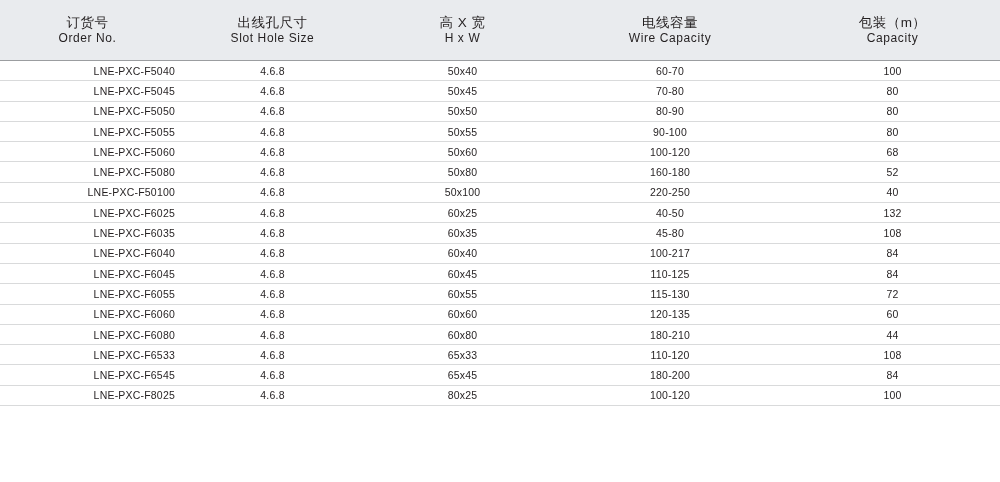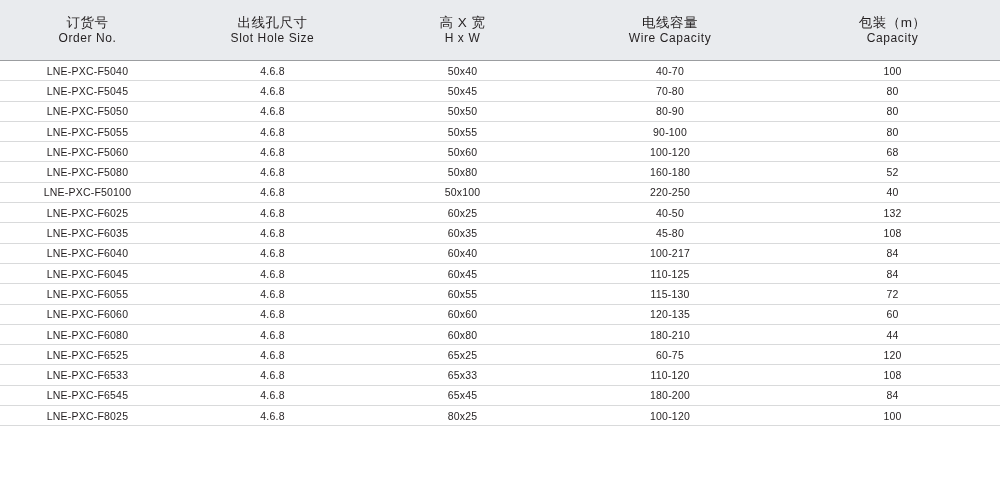--- a/index.html
+++ b/index.html
@@ -53,21 +53,21 @@
     font-weight: 400;
     letter-spacing: 0.2px;
     color: #231f20;
     border-bottom: 1px solid #d9dadb;
     padding: 0;
   }
   .spec-table tbody tr:first-child td {
     border-top: 1px solid #9b9da0;
   }
   td.c-order {
-    text-align: center;
+    text-align: right;
     padding-left: 46px;
     letter-spacing: 0.15px;
   }
   td.c-center {
     text-align: center;
   }
   .col-order { width: 175px; }
   .col-slot  { width: 195px; }
   .col-hxw   { width: 185px; }
   .col-wire  { width: 230px; }
@@ -116,21 +116,21 @@
           <span class="head-en">Capacity</span>
         </div>
       </th>
     </tr>
   </thead>
   <tbody id="table-body">
       <tr>
         <td class="c-order">LNE-PXC-F5040</td>
         <td class="c-center">4.6.8</td>
         <td class="c-center">50x40</td>
-        <td class="c-center">40-70</td>
+        <td class="c-center">60-70</td>
         <td class="c-center">100</td>
       </tr>
       <tr>
         <td class="c-order">LNE-PXC-F5045</td>
         <td class="c-center">4.6.8</td>
         <td class="c-center">50x45</td>
         <td class="c-center">70-80</td>
         <td class="c-center">80</td>
       </tr>
       <tr>
@@ -209,27 +209,20 @@
         <td class="c-center">60x60</td>
         <td class="c-center">120-135</td>
         <td class="c-center">60</td>
       </tr>
       <tr>
         <td class="c-order">LNE-PXC-F6080</td>
         <td class="c-center">4.6.8</td>
         <td class="c-center">60x80</td>
         <td class="c-center">180-210</td>
         <td class="c-center">44</td>
-      </tr>
-      <tr>
-        <td class="c-order">LNE-PXC-F6525</td>
-        <td class="c-center">4.6.8</td>
-        <td class="c-center">65x25</td>
-        <td class="c-center">60-75</td>
-        <td class="c-center">120</td>
       </tr>
       <tr>
         <td class="c-order">LNE-PXC-F6533</td>
         <td class="c-center">4.6.8</td>
         <td class="c-center">65x33</td>
         <td class="c-center">110-120</td>
         <td class="c-center">108</td>
       </tr>
       <tr>
         <td class="c-order">LNE-PXC-F6545</td>

